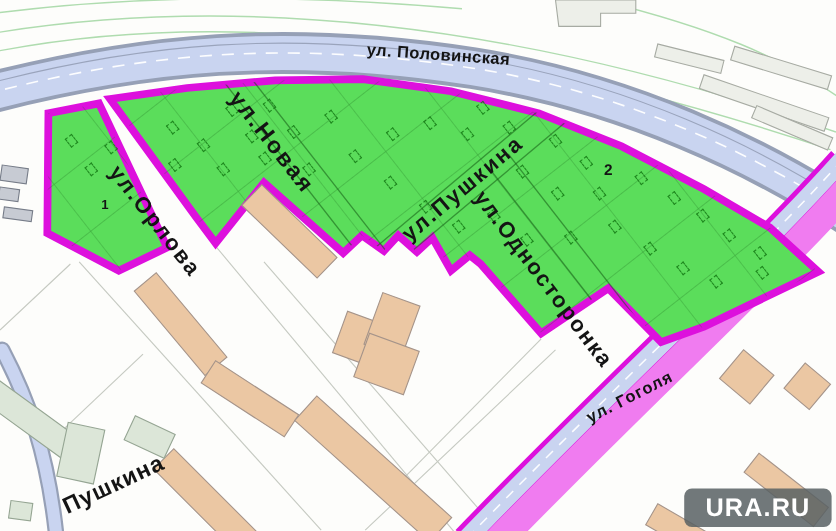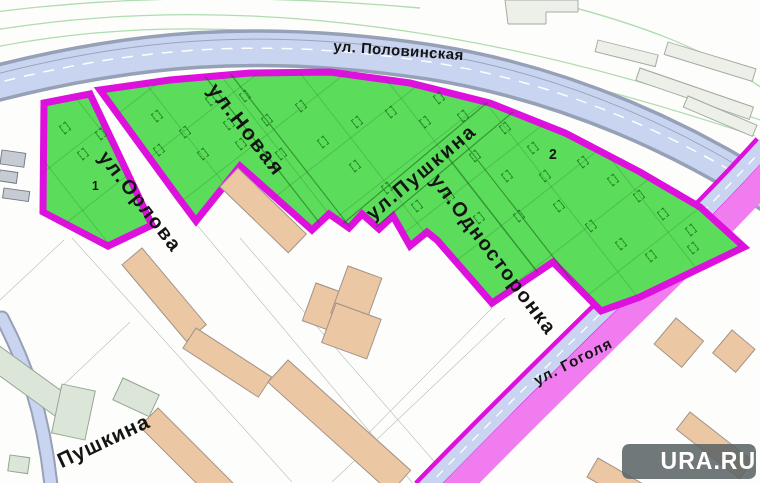--- a/index.html
+++ b/index.html
@@ -31,21 +31,21 @@
   .lbl-odnostoronka{left:443px;top:170px;font-size:20px;letter-spacing:1.6px;transform:rotate(53deg);}
   .lbl-orlova{left:111px;top:147px;font-size:20px;letter-spacing:2px;transform:rotate(52deg);}
   .lbl-gogolya{left:531px;top:374px;font-size:15px;letter-spacing:1px;transform:rotate(-27deg);}
   .lbl-pushkina-b{left:54px;top:452px;font-size:21px;letter-spacing:1px;transform:rotate(-25deg);}
   .lbl-zone1{left:92px;top:180px;font-size:12px;}
   .lbl-zone2{left:549px;top:147px;font-size:14px;}
   .bmark{position:absolute;width:8px;height:6px;border:1px dashed var(--glyph);
          transform:rotate(52deg);opacity:.85;}
   .watermark{position:absolute;left:622px;top:444px;width:134px;height:35px;
              background:var(--watermark_bg);border-radius:7px;display:flex;
-             align-items:center;justify-content:flex-end;}
+             align-items:center;justify-content:center;}
   .watermark span{color:var(--watermark_text);font-weight:bold;font-size:23px;letter-spacing:1px;}
 </style>
 </head>
 <body>
 
 <div class="stage">
 
   <svg width="760" height="483" viewBox="0 0 760 483">
     <defs>
       <pattern id="parcelgrid" width="54" height="64" patternUnits="userSpaceOnUse" patternTransform="rotate(52)">

